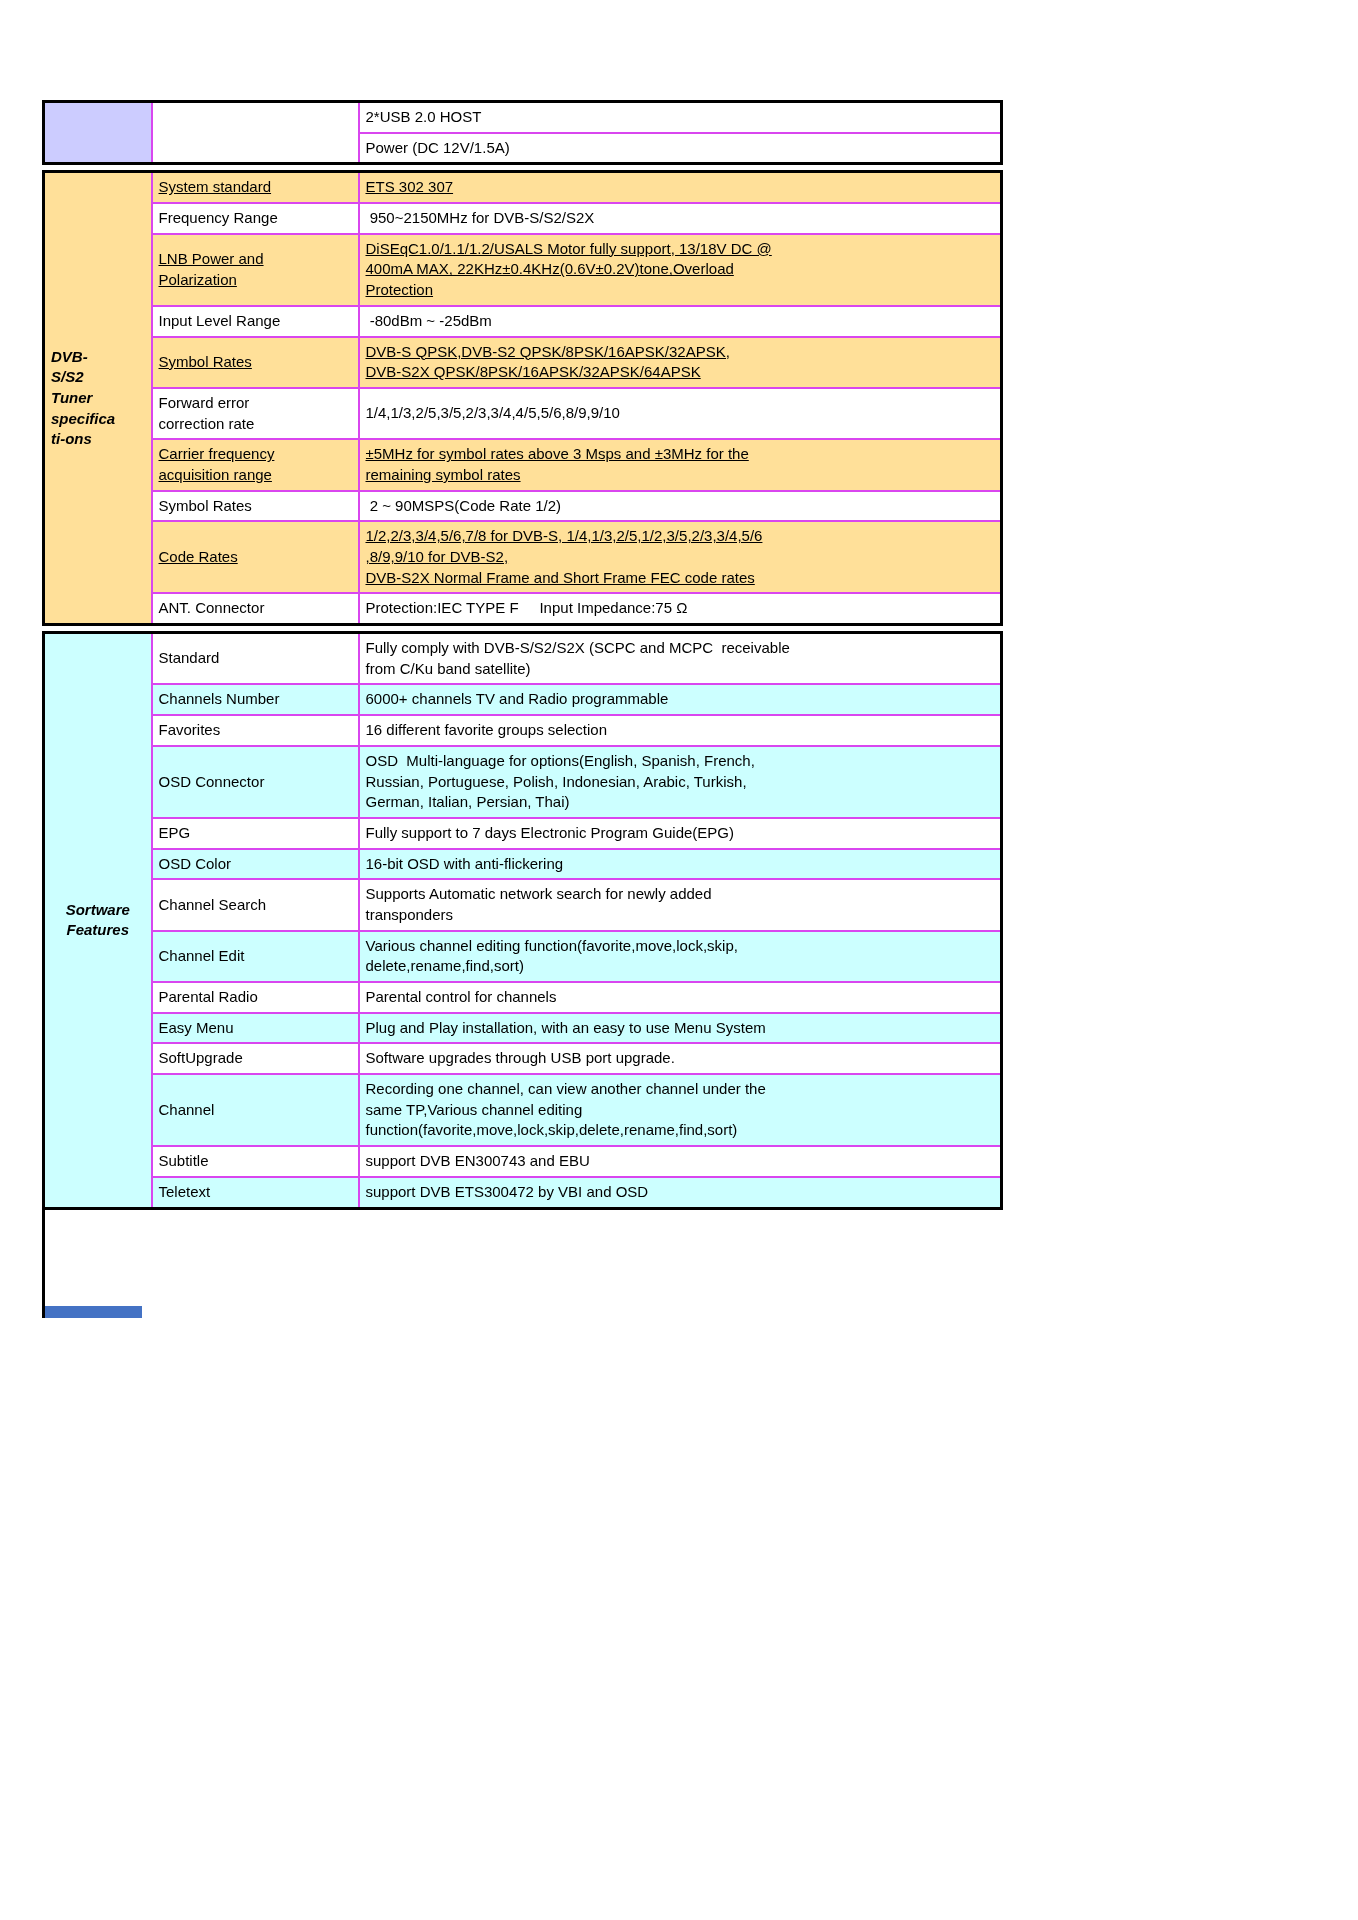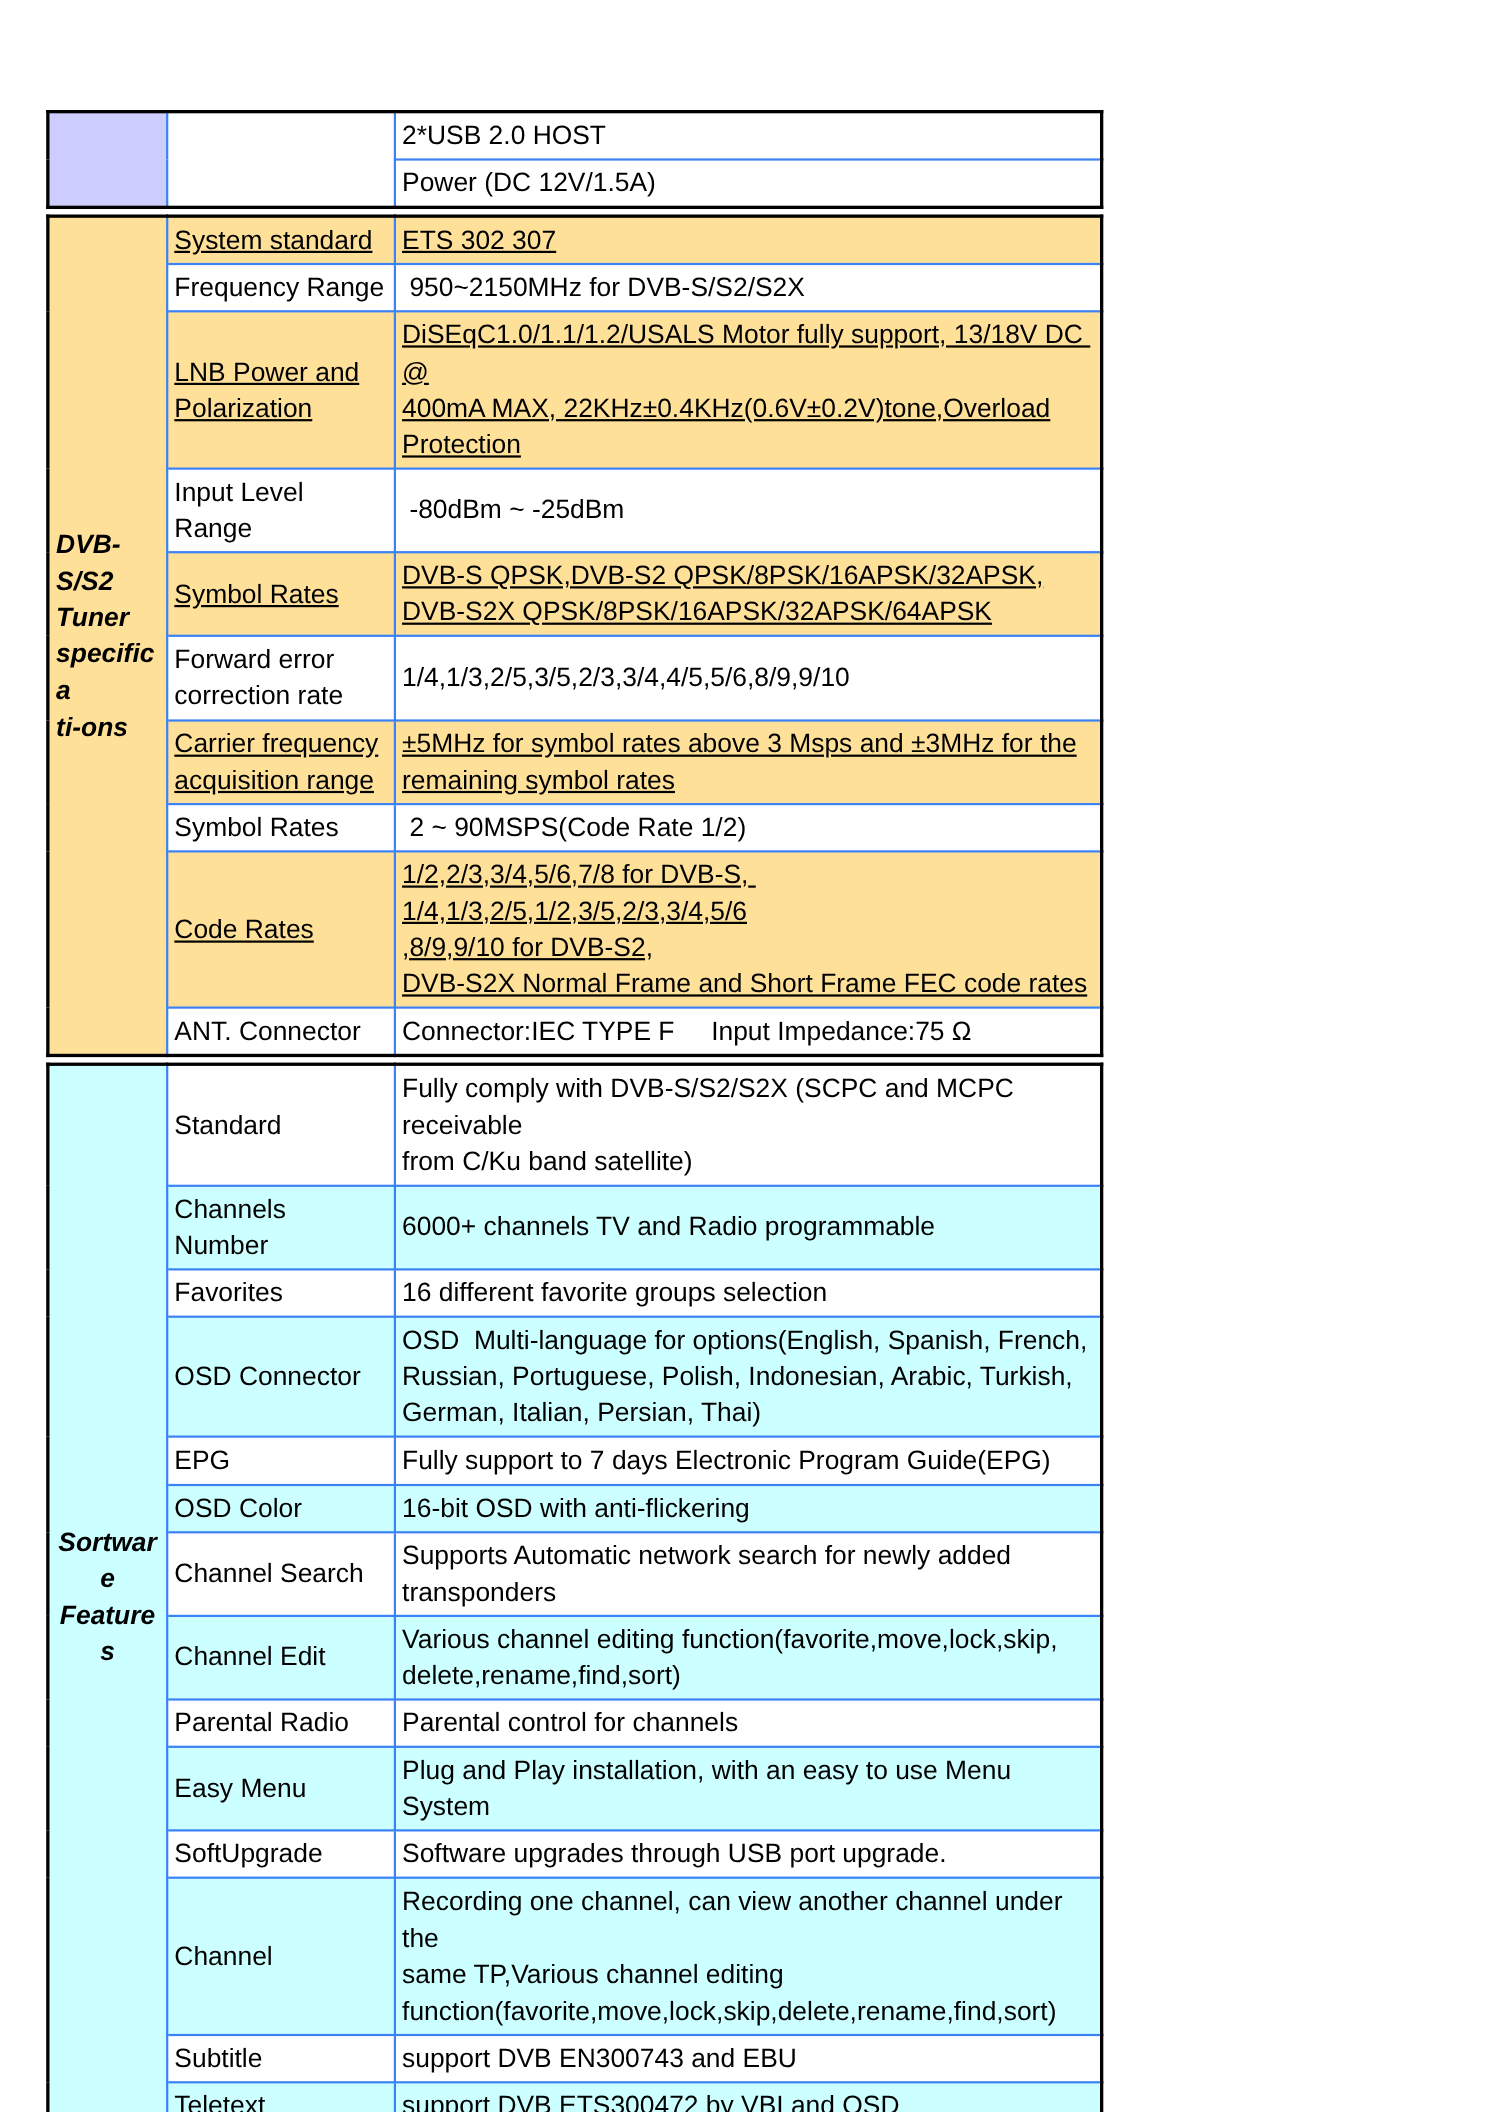--- a/index.html
+++ b/index.html
@@ -24,23 +24,23 @@
   table.spec {
     border-collapse: collapse;
     table-layout: fixed;
     width: 958px;
     border: 3px solid #000;
   }
   table.spec + table.spec {
     margin-top: 5px;
   }
   td {
-    border: 2px solid #3b82f6;
+    border: 2px solid #d946ef;
     padding: 4px 6px;
-    font-size: 24px;
+    font-size: 15px;
     line-height: 1.38;
     vertical-align: middle;
     white-space: pre-wrap;
     overflow-wrap: break-word;
     background: #ffffff;
   }
   td.cat {
     font-weight: bold;
     vertical-align: middle;
     font-style: italic;
@@ -142,21 +142,21 @@
       <td class="val"> 2 ~ 90MSPS(Code Rate 1/2)</td>
     </tr>
     <tr class="shade-orange">
       <td class="lbl">Code Rates</td>
       <td class="val">1/2,2/3,3/4,5/6,7/8 for DVB-S, 1/4,1/3,2/5,1/2,3/5,2/3,3/4,5/6
 ,8/9,9/10 for DVB-S2,
 DVB-S2X Normal Frame and Short Frame FEC code rates</td>
     </tr>
     <tr class="shade-white">
       <td class="lbl">ANT. Connector</td>
-      <td class="val">Connector:IEC TYPE F     Input Impedance:75 Ω</td>
+      <td class="val">Protection:IEC TYPE F     Input Impedance:75 Ω</td>
     </tr>
   </tbody>
     </table>
 
   <table class="spec">
     <colgroup>
       <col style="width:108px">
         <col style="width:207px">
         <col style="width:643px">
     </colgroup>

